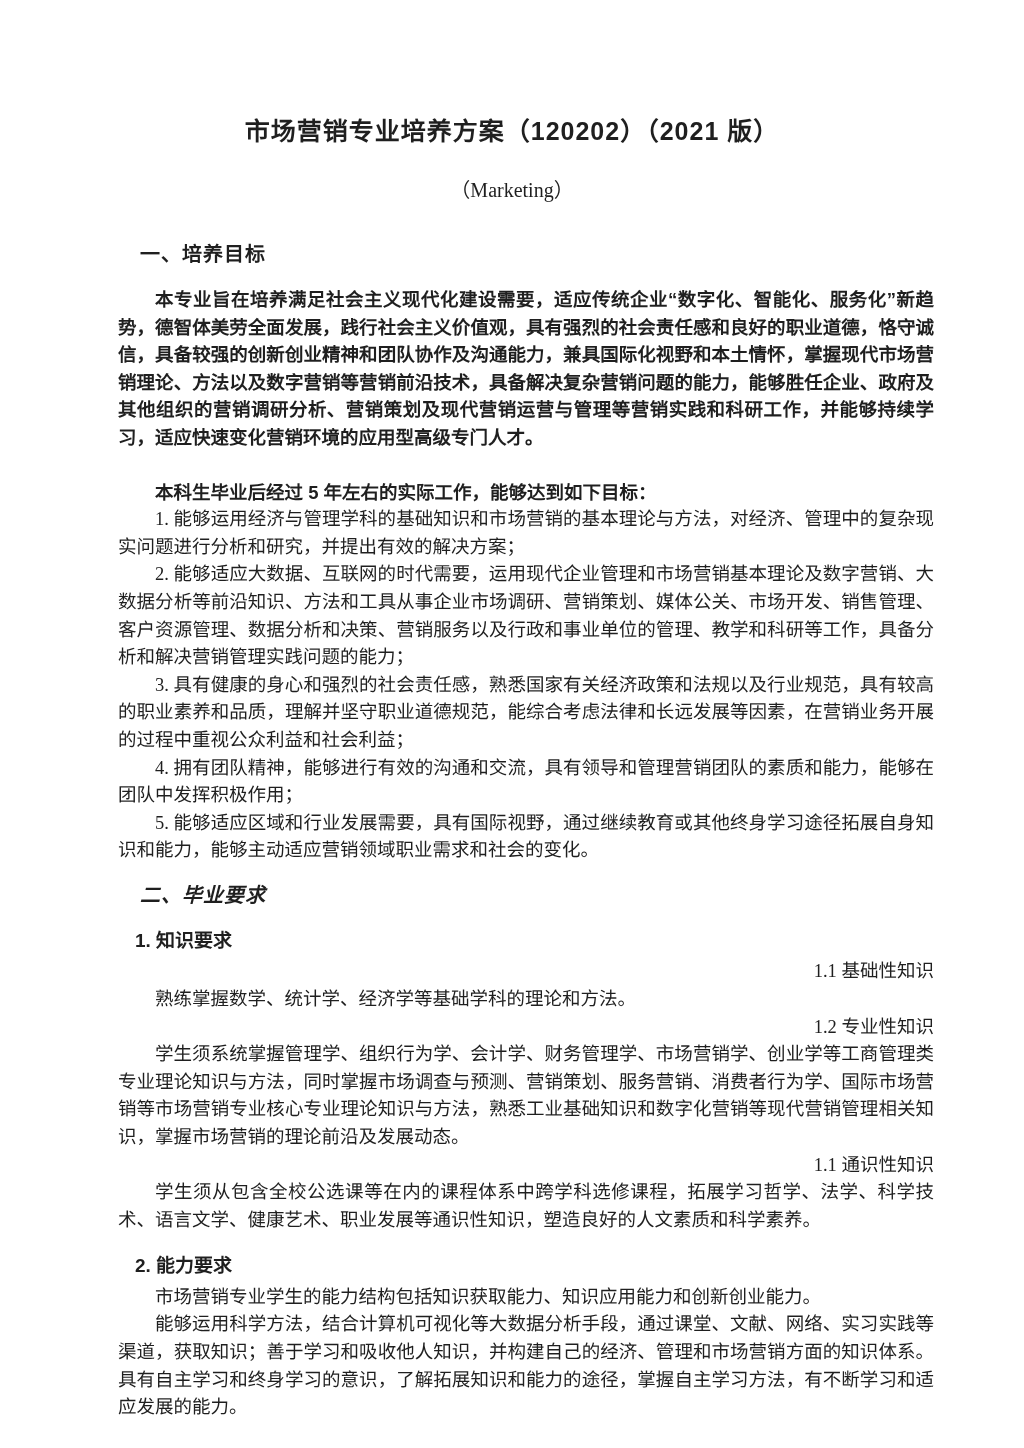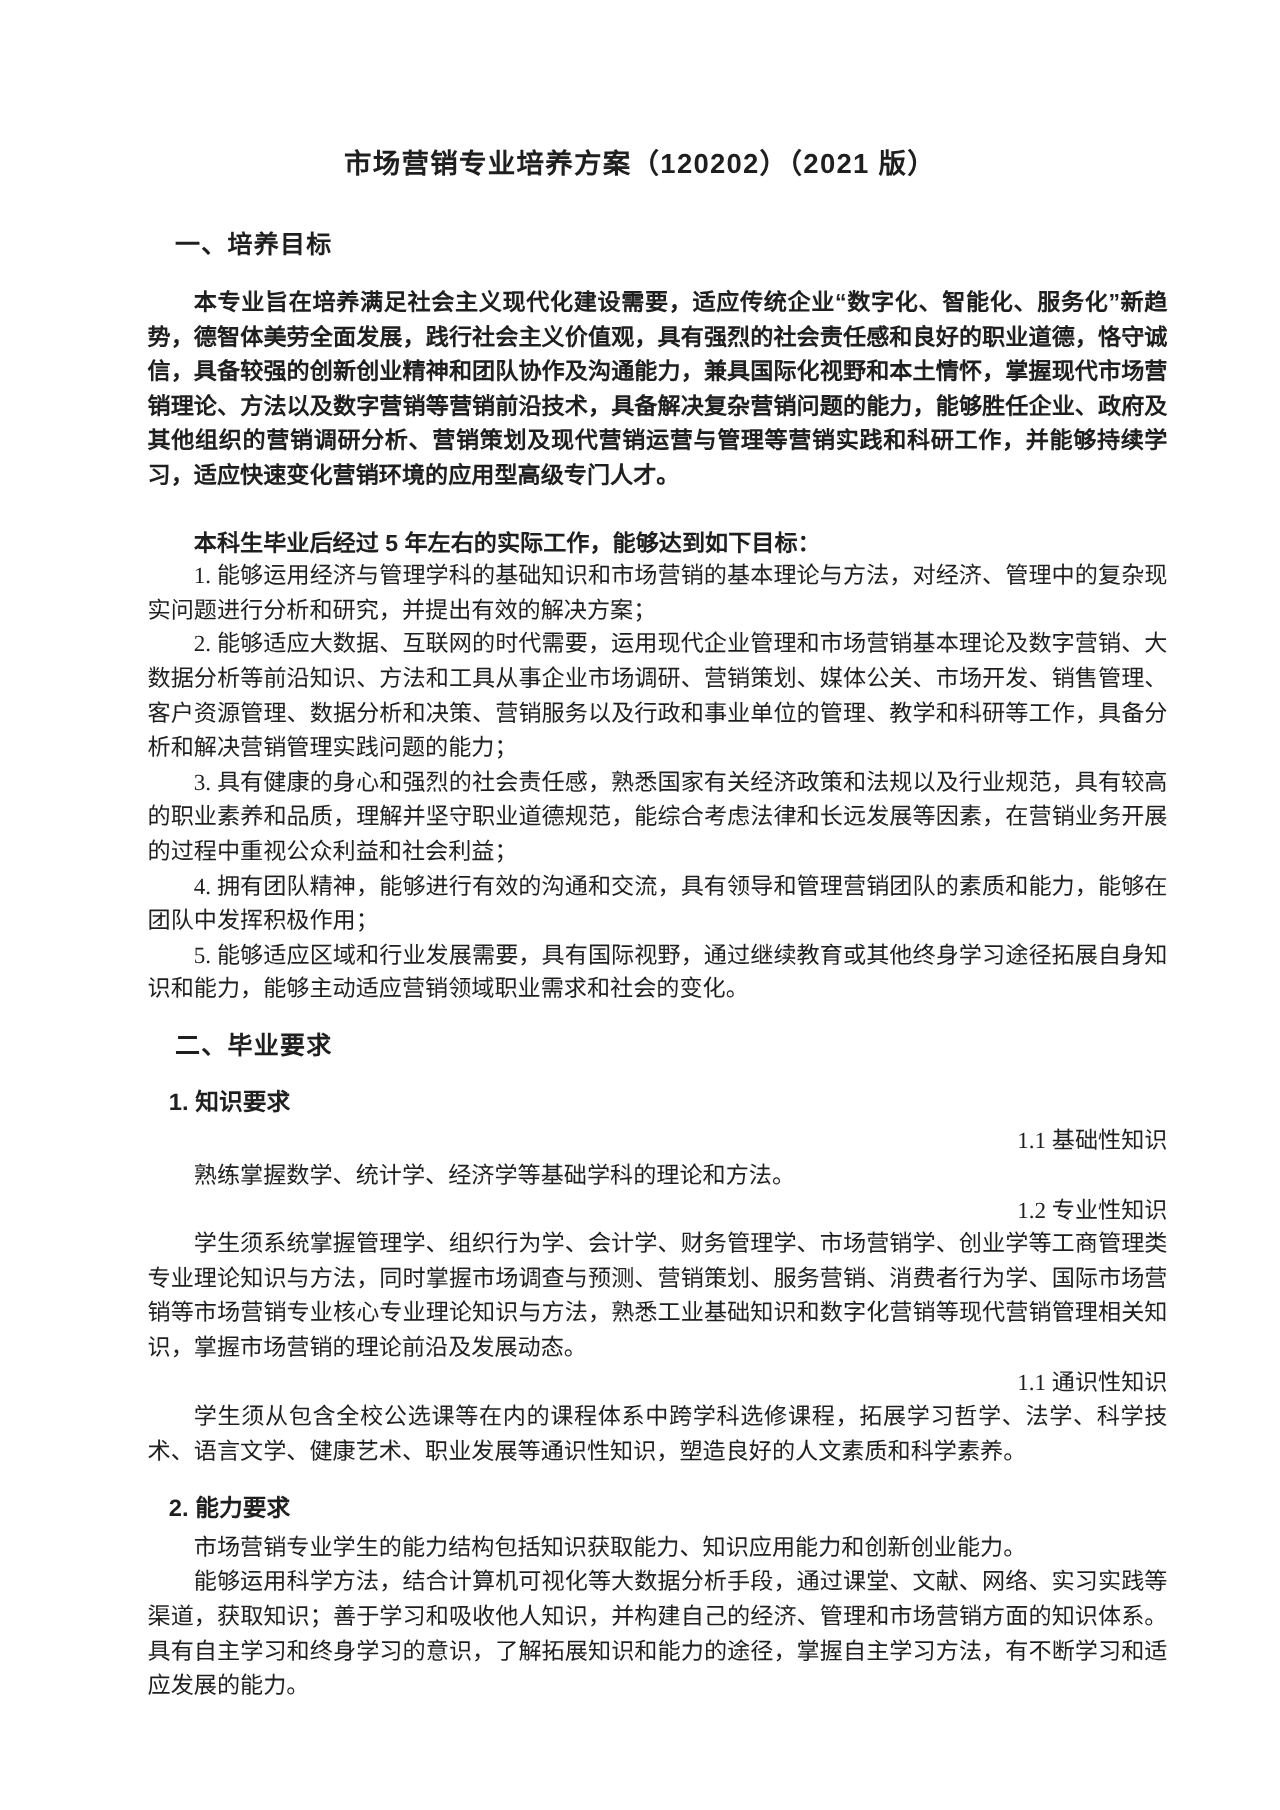--- a/index.html
+++ b/index.html
@@ -24,38 +24,38 @@
   .sans {
     font-family: "Liberation Sans", "DejaVu Sans", sans-serif;
     font-weight: bold;
   }
   .serif {
     font-family: "Liberation Serif", "DejaVu Serif", serif;
     font-weight: normal;
   }
   .doc-title {
     text-align: center;
-    font-size: 22px;
+    font-size: 25px;
     line-height: 30px;
     letter-spacing: 1px;
   }
   .doc-subtitle {
     text-align: center;
     font-size: 20px;
     line-height: 28px;
     margin-top: 30px;
   }
   .h-level1 {
     font-size: 20px;
     line-height: 28px;
     padding-left: 50px;
     letter-spacing: 1px;
   }
   .h1-first { margin-top: 36px; }
-  .h1-second { margin-top: 16px; }
+  .h1-second { margin-top: 16px; font-style: italic; }
   .h-level2 {
     font-size: 19px;
     line-height: 27.5px;
     padding-left: 45px;
     margin-top: 18px;
     margin-bottom: 4px;
   }
   p {
     margin: 0;
   }
@@ -73,20 +73,21 @@
   .goals-lead { margin-top: 27px; }
 </style>
 </head>
 <body>
 
 <div class="page">
   <div class="content">
 
     <div class="doc-title sans">市场营销专业培养方案（120202）（2021 版）</div>
 
+    <div class="doc-subtitle serif">（Marketing）</div>
 
     <div class="h-level1 h1-first sans">一、培养目标</div>
 
     <p class="body-text sans indent just intro-para">本专业旨在培养满足社会主义现代化建设需要，适应传统企业“数字化、智能化、服务化”新趋势，德智体美劳全面发展，践行社会主义价值观，具有强烈的社会责任感和良好的职业道德，恪守诚信，具备较强的创新创业精神和团队协作及沟通能力，兼具国际化视野和本土情怀，掌握现代市场营销理论、方法以及数字营销等营销前沿技术，具备解决复杂营销问题的能力，能够胜任企业、政府及其他组织的营销调研分析、营销策划及现代营销运营与管理等营销实践和科研工作，并能够持续学习，适应快速变化营销环境的应用型高级专门人才。</p>
 
     <p class="body-text sans indent just goals-lead">本科生毕业后经过 5 年左右的实际工作，能够达到如下目标：</p>
 
     <p class="body-text serif indent just">1. 能够运用经济与管理学科的基础知识和市场营销的基本理论与方法，对经济、管理中的复杂现实问题进行分析和研究，并提出有效的解决方案；</p>
     <p class="body-text serif indent just">2. 能够适应大数据、互联网的时代需要，运用现代企业管理和市场营销基本理论及数字营销、大数据分析等前沿知识、方法和工具从事企业市场调研、营销策划、媒体公关、市场开发、销售管理、客户资源管理、数据分析和决策、营销服务以及行政和事业单位的管理、教学和科研等工作，具备分析和解决营销管理实践问题的能力；</p>
     <p class="body-text serif indent just">3. 具有健康的身心和强烈的社会责任感，熟悉国家有关经济政策和法规以及行业规范，具有较高的职业素养和品质，理解并坚守职业道德规范，能综合考虑法律和长远发展等因素，在营销业务开展的过程中重视公众利益和社会利益；</p>

